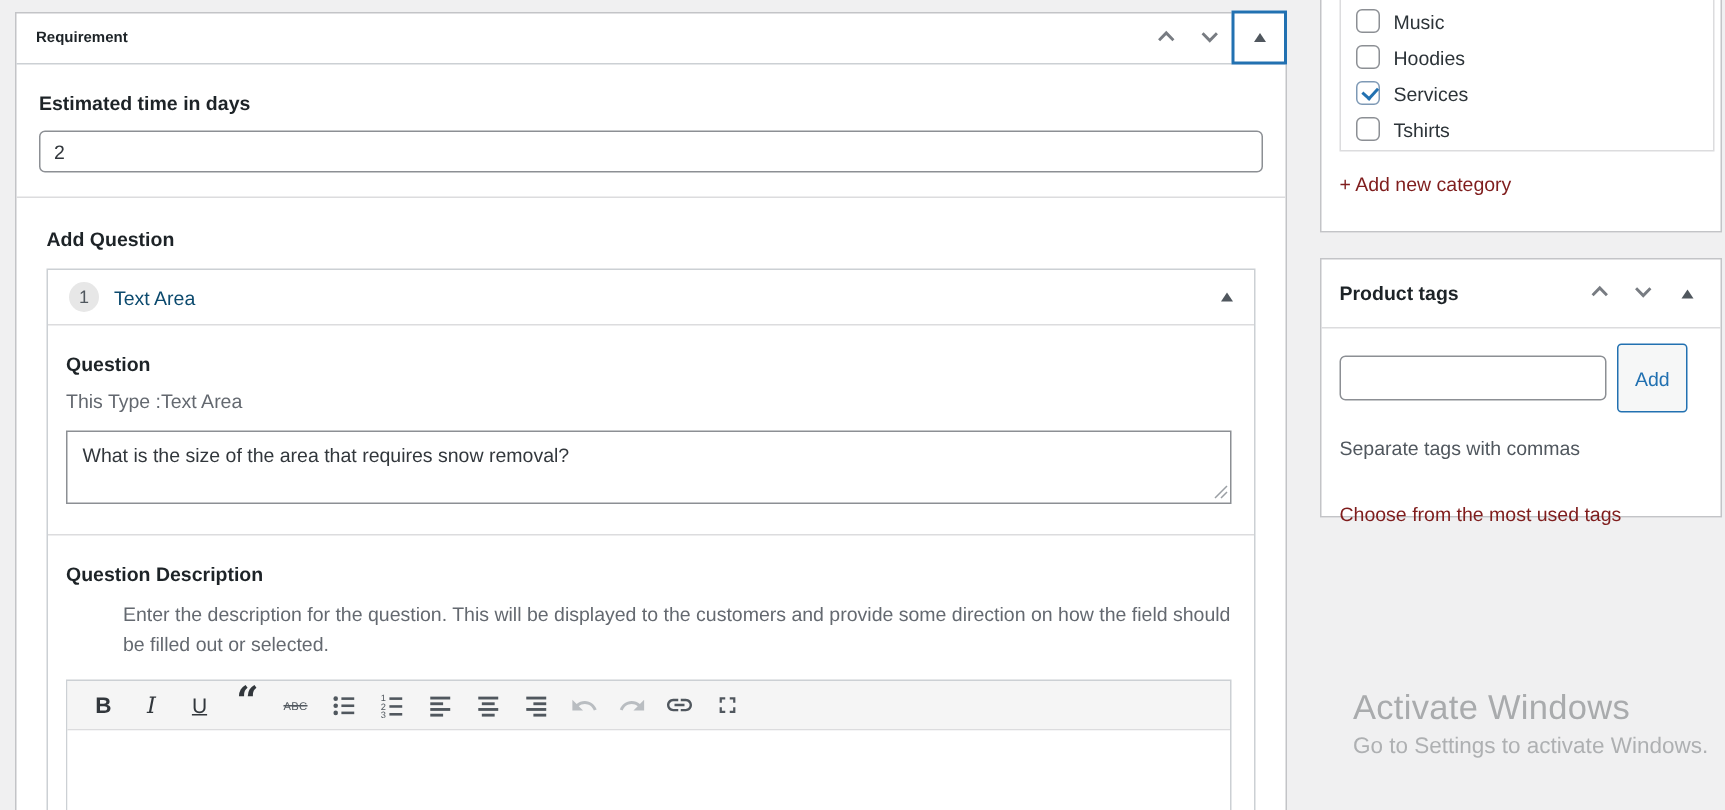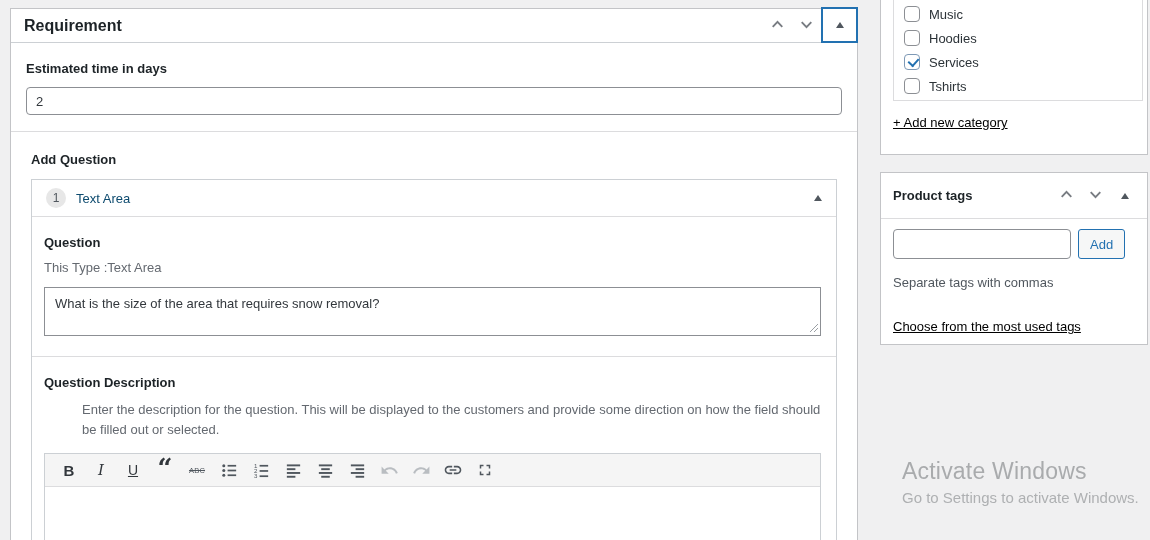--- a/index.html
+++ b/index.html
@@ -16,21 +16,21 @@
 
   
   .main-panel {
     position: absolute; left: 10px; top: 8px; width: 848px; height: 600px;
     background: #fff; border: 1px solid #c3c4c7;
   }
   .panel-header {
     height: 34px; display: flex; align-items: center;
     padding-left: 13px; border-bottom: 1px solid #ccd0d4; position: relative;
   }
-  .panel-title { font-size: 16px; font-weight: 700; color: #1d2327; }
+  .panel-title { font-size: 10px; font-weight: 700; color: #1d2327; }
   .header-controls { margin-left: auto; display: flex; align-items: center; height: 100%; }
   .order-btn {
     width: 29px; height: 100%; background: none; border: none;
     display: flex; align-items: center; justify-content: center;
   }
   .toggle-btn-focused {
     width: 37px; height: 36px; margin: -1px -1px 0 0;
     background: #fff; border: 2px solid #2271b1;
     display: flex; align-items: center; justify-content: center;
   }
@@ -105,36 +105,36 @@
     width: 16px; height: 16px; border: 1px solid #8c8f94; border-radius: 4px;
     background: #fff; position: relative; flex: 0 0 auto;
   }
   .wp-checkbox.checked { border-color: #7e99b5; }
   .wp-checkbox.checked::after {
     content: ""; position: absolute; left: 4.6px; top: 1.4px;
     width: 4.6px; height: 8.2px;
     border: solid #2271b1; border-width: 0 2.2px 2.2px 0; transform: rotate(42deg);
   }
   .add-cat-link { position: absolute; left: 12px; top: 126px; }
-  a.wp-link { color: #000000; text-decoration: underline; cursor: pointer; }
+  a.wp-link { color: #7f1d1d; cursor: pointer; }
 
   .tags-box { left: 880px; top: 172px; width: 268px; height: 173px; }
   .tags-header {
     height: 46px; display: flex; align-items: center;
     padding: 0 8px 0 12px; border-bottom: 1px solid #dcdcde; text-align: center;
   }
   .tags-title { font-size: 13px; font-weight: 700; color: #1d2327; }
   .tags-body { padding: 10px 12px; }
   .tag-row { display: flex; gap: 7px; align-items: center; }
   .tag-input {
     width: 178px; height: 30px; border: 1px solid #8c8f94; border-radius: 4px;
     padding: 0 8px; font-size: 13px; font-family: inherit;
   }
   .add-btn {
-    height: 30px; padding: 0 11px; background: #f6f7f7;
+    height: 46px; padding: 0 11px; background: #f6f7f7;
     border: 1px solid #2271b1; border-radius: 3px; color: #2271b1; font-size: 13px;
   }
   .tags-help { margin-top: 16px; color: #50575e; }
   .most-used-link { display: inline-block; margin-top: 29px; }
 
   
   .watermark { position: absolute; left: 902px; top: 458px; color: #a9abad; }
   .wm-line1 { font-size: 23px; letter-spacing: 0.2px; }
   .wm-line2 { font-size: 15px; margin-top: 4px; color: #aeb0b2; }
 </style>

